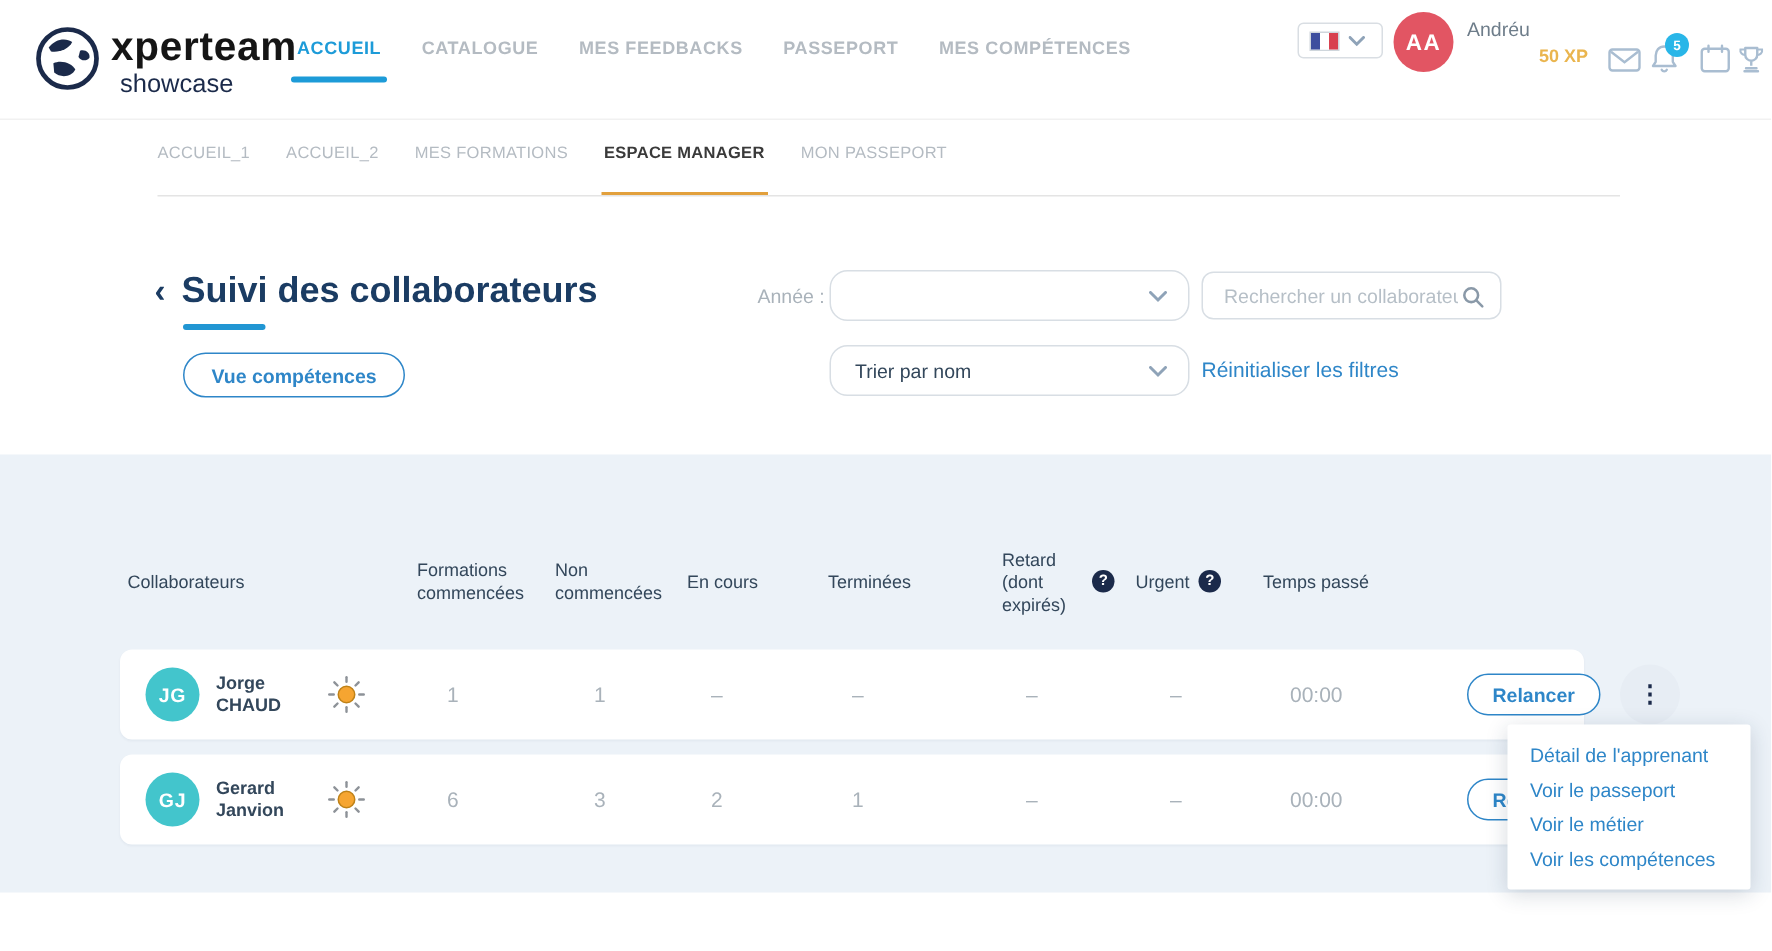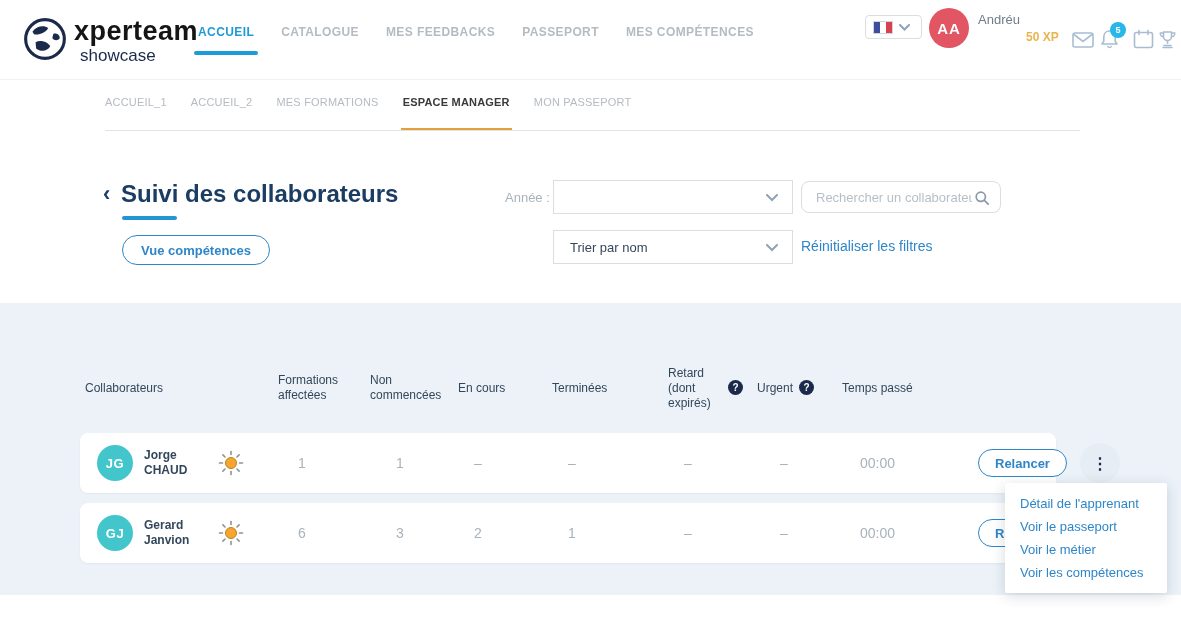--- a/index.html
+++ b/index.html
@@ -39,21 +39,21 @@
 
   
   .back-chevron { position:absolute; left:103px; top:183px; font-size:22px; font-weight:bold; color:#1b3c63; cursor:pointer; line-height:1; }
   .page-title { position:absolute; left:121px; top:180px; font-size:24px; font-weight:bold; color:#1b3c63; }
   .title-underline { position:absolute; left:122px; top:216px; width:55px; height:4px; border-radius:2px; background:#2196d3; }
 
   .pill-btn { position:absolute; height:30px; border:1px solid #2e86c8; border-radius:16px; background:#fff; color:#2e86c8; font-size:13px; font-weight:bold; display:flex; align-items:center; padding:0 18px; cursor:pointer; font-family:"Liberation Sans",sans-serif; }
   .vue-btn { left:122px; top:235px; }
 
   .year-label { position:absolute; left:505px; top:190px; font-size:13px; color:#a9b2ba; }
-  .select-box { position:absolute; width:240px; height:34px; border:1px solid #d8dee4; border-radius:0; background:#fff; display:flex; align-items:center; padding:0 16px; font-size:13px; color:#33475b; cursor:pointer; }
+  .select-box { position:absolute; width:240px; height:34px; border:1px solid #d8dee4; border-radius:12px; background:#fff; display:flex; align-items:center; padding:0 16px; font-size:13px; color:#33475b; cursor:pointer; }
   .select-box .chev { position:absolute; right:14px; top:13px; }
   .sel-year { left:553px; top:180px; }
   .sel-sort { left:553px; top:230px; }
 
   .search-box { position:absolute; left:801px; top:181px; width:200px; height:32px; border:1px solid #d8dee4; border-radius:8px; background:#fff; }
   .search-box input { position:absolute; left:12px; top:1px; width:160px; height:28px; border:0; outline:none; font-size:13px; color:#33475b; font-family:"Liberation Sans",sans-serif; }
   .search-box input::placeholder { color:#b6bfc7; }
   .search-box svg { position:absolute; right:10px; top:8px; }
 
   .reset-link { position:absolute; left:801px; top:238px; font-size:14px; color:#2e86c8; cursor:pointer; }
@@ -175,21 +175,21 @@
     <svg class="chev" width="12" height="8" viewBox="0 0 12 8">
         <polyline points="1,1 6,6 11,1" fill="none" stroke="#8fa3b8" stroke-width="2" stroke-linecap="round"></polyline>
       </svg>
   </div>
 
   <div class="reset-link">Réinitialiser les filtres</div>
 
   <div class="section-bg"></div>
 
   <div class="th" style="left:85px;top:381px;">Collaborateurs</div>
-  <div class="th" style="left:278px;top:373px;width:80px;">Formations affectées</div>
+  <div class="th" style="left:278px;top:373px;width:80px;">Formations commencées</div>
   <div class="th" style="left:370px;top:373px;width:92px;">Non commencées</div>
   <div class="th" style="left:458px;top:381px;">En cours</div>
   <div class="th" style="left:552px;top:381px;">Terminées</div>
   <div class="th" style="left:668px;top:366px;width:58px;">Retard (dont expirés)</div>
   <div class="help-icon" style="left:728px;top:380px;">?</div>
   <div class="th" style="left:757px;top:381px;">Urgent</div>
   <div class="help-icon" style="left:799px;top:380px;">?</div>
   <div class="th" style="left:842px;top:381px;">Temps passé</div>
 
   <div class="row" style="top:433px;">

